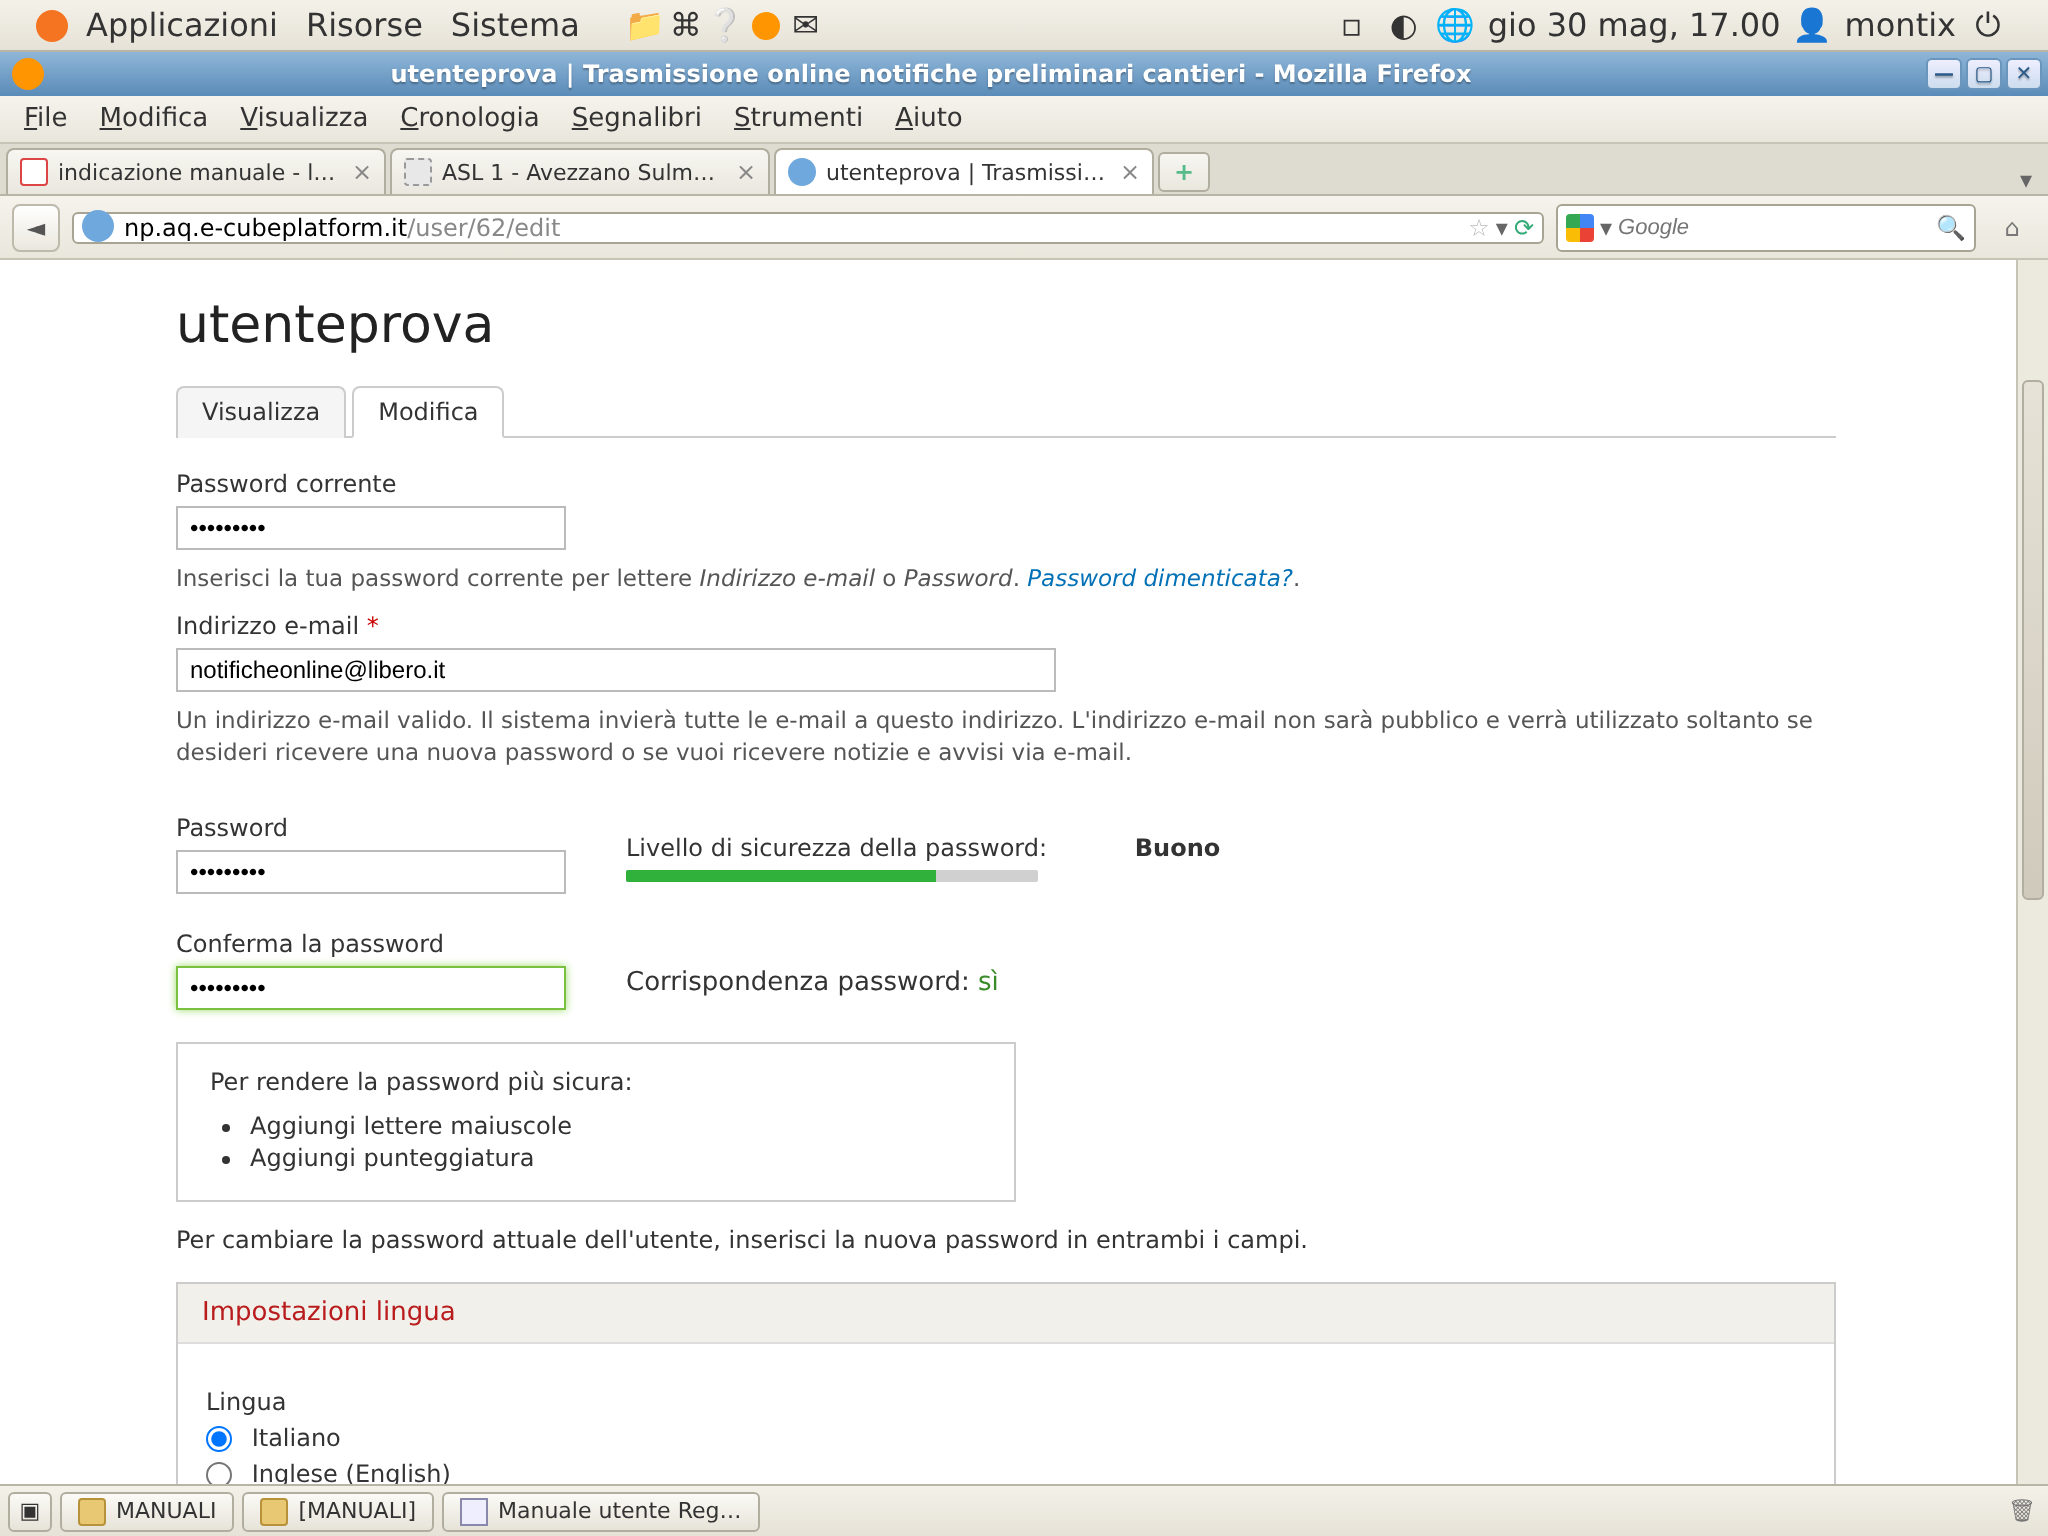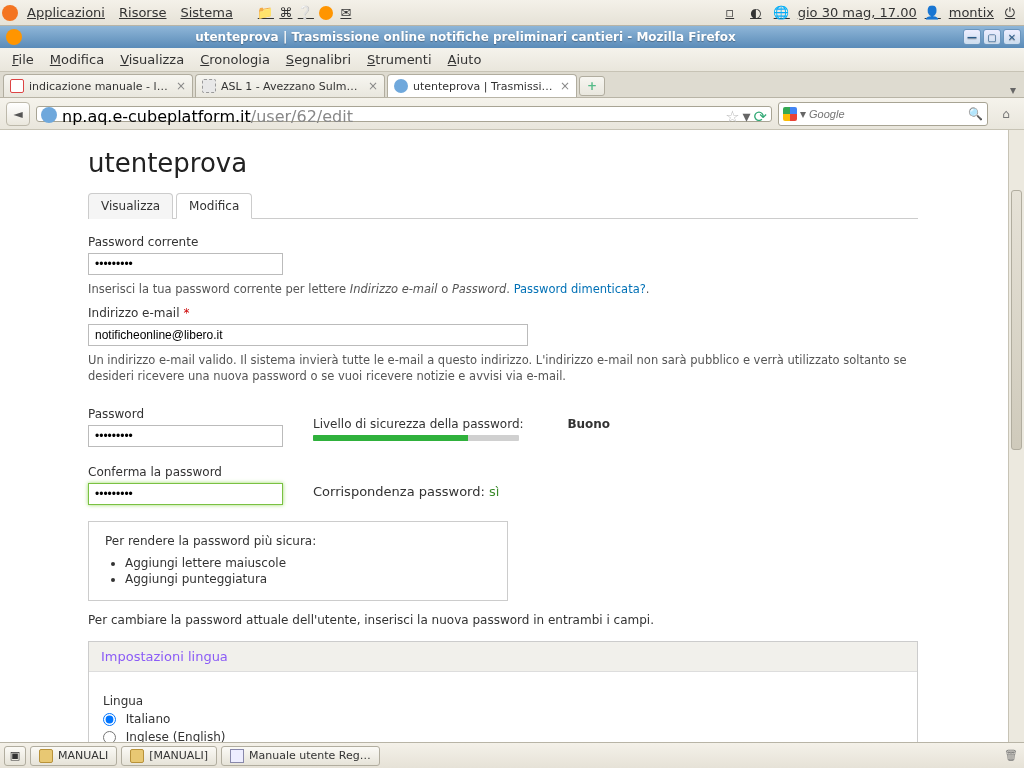--- a/index.html
+++ b/index.html
@@ -1,19 +1,19 @@
 <!DOCTYPE html>
 <html><head>
 <meta charset="utf-8">
 <style>
 * { box-sizing: border-box; margin: 0; padding: 0; }
 body { font-family: "DejaVu Sans", "Liberation Sans", sans-serif; font-size: 12px; width: 1024px; height: 768px; overflow: hidden; background: #edebe3; color: #333; }
 
 
-.gnome-panel { height: 26px; background: linear-gradient(#f4f1e9,#e6e2d7); border-bottom: 1px solid #b8b4a6; display: flex; align-items: center; padding: 0 0; font-size: 13px; text-decoration: underline; }
+.gnome-panel { height: 26px; background: linear-gradient(#f4f1e9,#e6e2d7); border-bottom: 1px solid #b8b4a6; display: flex; align-items: center; padding: 0 16px; font-size: 16px; }
 .gnome-panel .menu-item { padding: 0 7px; cursor: default; }
 .gnome-panel .spacer { flex: 1; }
 .gnome-panel .tray { display: flex; align-items: center; gap: 6px; padding-right: 4px; }
 .gnome-panel .icon-box { width: 20px; height: 20px; display: inline-flex; align-items: center; justify-content: center; }
 .ub-logo { width:16px; height:16px; border-radius:50%; background:#f47421; display:inline-block; }
 
 
 .window-titlebar { height: 22px; background: linear-gradient(#8fb6d8,#5a8bb8); color:#fff; display:flex; align-items:center; font-weight:bold; font-size:12px; text-shadow:0 1px 1px rgba(0,0,0,.3); }
 .window-titlebar .ff-icon { width:16px; height:16px; margin:0 6px; border-radius:50%; background:#ff9500; display:inline-block; }
 .window-titlebar .title { flex:1; text-align:center; padding-right:60px; }
@@ -35,21 +35,21 @@
 .ff-tab .fav-dr { background:#6fa8dc; border-radius:50%; }
 .ff-tab .lbl { white-space:nowrap; overflow:hidden; text-overflow:ellipsis; flex:1; }
 .ff-tab .close { margin-left:5px; color:#888; font-size:12px; cursor:default; }
 .ff-newtab { width:26px; height:20px; background:linear-gradient(#f7f6f1,#e9e7de); border:1px solid #b1ad9f; border-radius:3px; display:flex; align-items:center; justify-content:center; color:#5b8; font-weight:bold; margin-bottom:1px; }
 .ff-tabs .tabs-spacer { flex:1; }
 .ff-tabs .tabs-drop { width:16px; color:#666; text-align:center; cursor:default; }
 
 
 .ff-nav { height:32px; background:linear-gradient(#f5f3ec,#e9e6dc); border-bottom:1px solid #c7c3b5; display:flex; align-items:center; padding:0 6px; gap:6px; }
 .nav-btn { width:24px; height:24px; border:1px solid #bdb9ab; border-radius:4px; background:linear-gradient(#fff,#eae7dd); display:flex; align-items:center; justify-content:center; color:#555; cursor:default; }
-.urlbar { flex:1; height:16px; border:1px solid #a8a494; border-radius:3px; background:#fff; display:flex; align-items:flex-start; padding:0 4px; font-size:16px; }
+.urlbar { flex:1; height:16px; border:1px solid #a8a494; border-radius:3px; background:#fff; display:flex; align-items:flex-end; padding:0 4px; font-size:12px; }
 .urlbar .site-icon { width:16px; height:16px; background:#6fa8dc; border-radius:50%; margin-right:5px; }
 .urlbar .url-host { color:#000; }
 .urlbar .url-path { color:#888; }
 .urlbar .url-spacer { flex:1; }
 .urlbar .star { color:#bbb; cursor:default; }
 .urlbar .dd { color:#666; margin:0 3px; cursor:default; }
 .urlbar .reload { color:#3a7; cursor:default; }
 .searchbar { width:210px; height:24px; border:1px solid #a8a494; border-radius:3px; background:#fff; display:flex; align-items:center; padding:0 4px; }
 .searchbar .g-icon { width:14px; height:14px; background:conic-gradient(#4285f4 0 25%,#ea4335 0 50%,#fbbc05 0 75%,#34a853 0); border-radius:2px; }
 .searchbar .dd { color:#666; margin:0 3px; cursor:default; }
@@ -69,38 +69,38 @@
 .tabs-row a { display:inline-block; padding:5px 12px; border:1px solid #ccc; border-bottom:none; background:#f5f5f5; font-size:12px; color:#333; border-radius:4px 4px 0 0; position:relative; top:1px; cursor:default; }
 .tabs-row a.active { background:#fff; border-bottom:1px solid #fff; }
 
 .form-label { font-size:12px; color:#333; margin:8px 0 4px; display:block; }
 .req { color:#c00; }
 input.txt { width:195px; height:22px; border:1px solid #bbb; padding:2px 6px; font-size:12px; }
 input.txt.wide { width:440px; }
 input.txt.glow { border:1px solid #7ac142; box-shadow:0 0 4px #9ddb6b; }
 .help { font-size:11.5px; color:#555; margin-top:6px; line-height:1.45; }
 .help .em { font-style:italic; }
-.help a { color:#0271b6; text-decoration:none; }
+.help a { color:#0271b6; text-decoration:none;font-style:italic; }
 
 .pw-row { display:flex; gap:30px; align-items:flex-start; }
 .pw-meta { font-size:12px; color:#333; }
 .pw-meta .strong { font-weight:bold; margin-left:40px; }
 .pw-meter { width:206px; height:6px; background:#d0d0d0; margin-top:4px; border-radius:1px; overflow:hidden; }
 .pw-meter .fill { height:100%; width:75%; background:#2fb13c; }
 .match-row { font-size:13px; color:#333; margin-top:6px; }
 .match-row .yes { color:#3a8a2a; }
 
 .tips-box { border:1px solid #ccc; padding:12px 16px; margin:16px 0 12px; width:420px; font-size:12px; }
 .tips-box ul { margin:8px 0 0 20px; }
 .tips-box li { margin:2px 0; }
 
 .section-change { font-size:12px; color:#333; margin:8px 0 14px; }
 
 .lang-fieldset { border:1px solid #ccc; background:#fff; }
-.lang-fieldset .legend { background:#f1f0eb; padding:7px 12px; font-size:13px; color:#8b5cf6; border-bottom:1px solid #ddd; }
+.lang-fieldset .legend { background:#f1f0eb; padding:7px 12px; font-size:13px; color:#b91c1c; border-bottom:1px solid #ddd; }
 .lang-fieldset .body { padding:22px 14px 14px; font-size:12px; }
 .lang-fieldset .body .opt { display:block; margin:4px 0; }
 .lang-fieldset .body .opt input { margin-right:6px; vertical-align:middle; }
 .lang-help { color:#555; margin-top:6px; font-size:11.5px; }
 
 
 .gnome-bottom { position:absolute; bottom:0; left:0; right:0; height:26px; background:linear-gradient(#f4f1e9,#e6e2d7); border-top:1px solid #b8b4a6; display:flex; align-items:center; padding:0 4px; gap:4px; font-size:11px; }
 .task-btn { height:20px; border:1px solid #b1ad9f; background:linear-gradient(#fbfaf6,#e6e3d8); border-radius:3px; display:flex; align-items:center; padding:0 8px; gap:5px; cursor:default; max-width:200px; }
 .task-btn .ico { width:14px; height:14px; display:inline-block; }
 .task-btn .ico.folder { background:#e8c873; border:1px solid #b8923a; border-radius:2px; }

